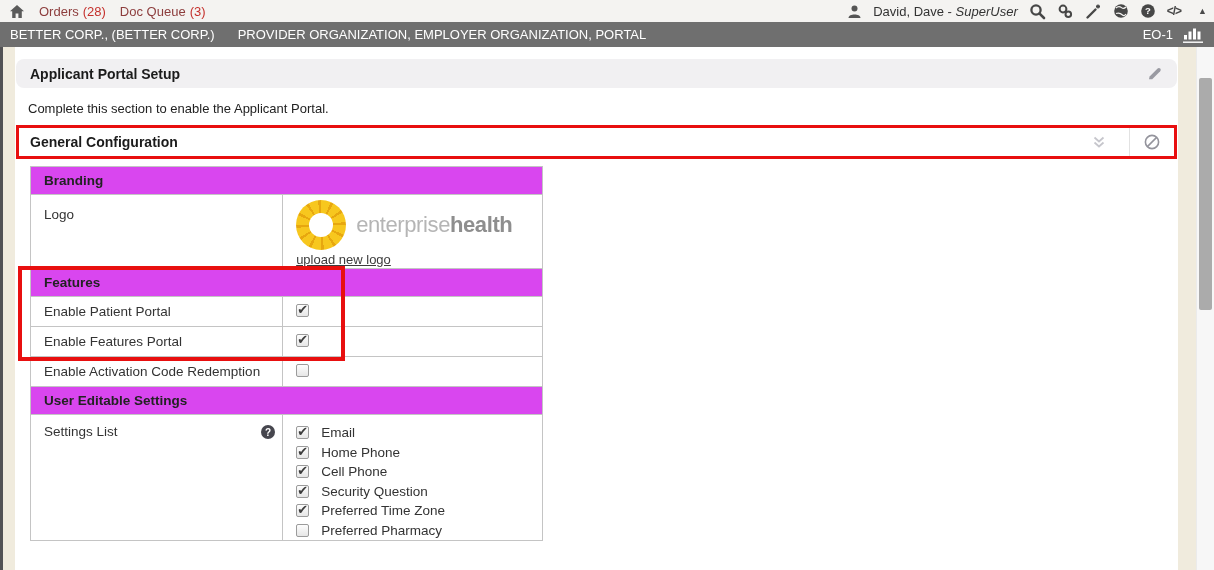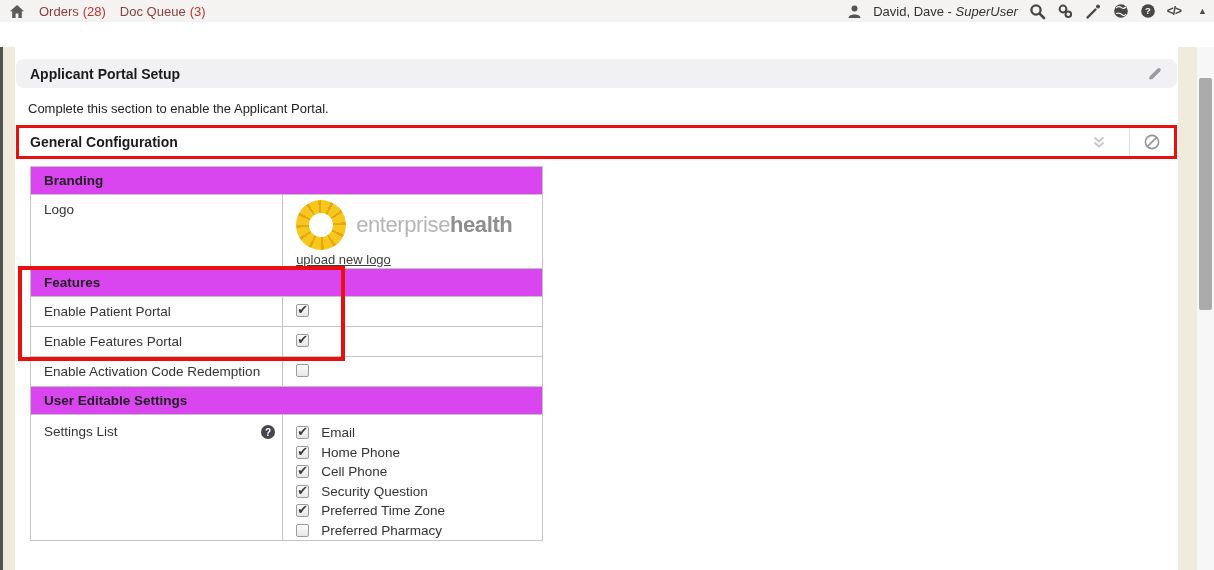--- a/index.html
+++ b/index.html
@@ -54,21 +54,21 @@
 
   
   table.cfg { position:absolute; left:30px; top:166px; width:513px; border-collapse:collapse;
     font-size:13.5px; color:#333; background:#fff; }
   table.cfg td { border:1px solid #c4c4c4; padding:0 0 0 13px; }
   tr.sect td { background:#d946ef; font-weight:bold; color:#222; height:28px; }
   tr.item td { height:30px; }
   td.lblcell { position:relative; padding-right:26px; }
   td.valcell { padding-left:13px; }
   tr.logo-row td { height:74px; vertical-align:top; }
-  tr.logo-row td.lblcell { padding-top:7px; }
+  tr.logo-row td.lblcell { padding-top:12px; }
   tr.settings-row td { height:119px; vertical-align:top;margin-top:48px; }
   tr.settings-row td.lblcell { padding-top:9px; }
 
   .help { position:absolute; right:7px; top:50%; transform:translateY(-50%);
     width:14px; height:14px; border-radius:50%; background:#46464e; color:#fff;
     font-size:10px; font-weight:bold; display:flex; align-items:center; justify-content:center; cursor:pointer; }
   .help.top { top:10px; transform:none; }
 
   .cb { width:13px; height:13px; border:1px solid #9b9b9b; border-radius:2px;
     background:linear-gradient(#fdfdfd,#e6e6e6); position:relative; display:inline-block;
@@ -154,20 +154,36 @@
         <svg width="16" height="16" viewBox="0 0 16 16">
             <circle cx="8" cy="8" r="6.8" fill="#474747"></circle>
             <text x="8" y="11.4" text-anchor="middle" font-size="9.5" font-weight="bold" fill="#fff" font-family="Liberation Sans, sans-serif">?</text>
           </svg>
       </span>
       <span class="tb-icon code-glyph">&lt;/&gt;</span>
       <span class="scroll-up">▲</span>
     </div>
   </header>
 
+  <div class="orgbar">
+    <span class="org">BETTER CORP., (BETTER CORP.)</span>
+    <span class="ctx">PROVIDER ORGANIZATION, EMPLOYER ORGANIZATION, PORTAL</span>
+    <div class="orgbar-right">
+      <span>EO-1</span>
+      <span class="tb-icon">
+        <svg width="22" height="17" viewBox="0 0 22 17">
+            <rect x="2" y="9" width="3" height="4.5" fill="#fff"></rect>
+            <rect x="6.5" y="5.5" width="3" height="8" fill="#fff"></rect>
+            <rect x="11" y="2.5" width="3" height="11" fill="#fff"></rect>
+            <rect x="15.5" y="5.5" width="3" height="8" fill="#fff"></rect>
+            <rect x="1" y="15.5" width="20" height="1.4" fill="#fff"></rect>
+          </svg>
+      </span>
+    </div>
+  </div>
 
   <div class="edge-dark"></div>
   <div class="beige-l"></div>
   <div class="beige-r"></div>
   <div class="scroll-track">
     <div class="scroll-thumb"></div>
   </div>
 
   <div class="page-header">
     <span class="title">Applicant Portal Setup</span>

